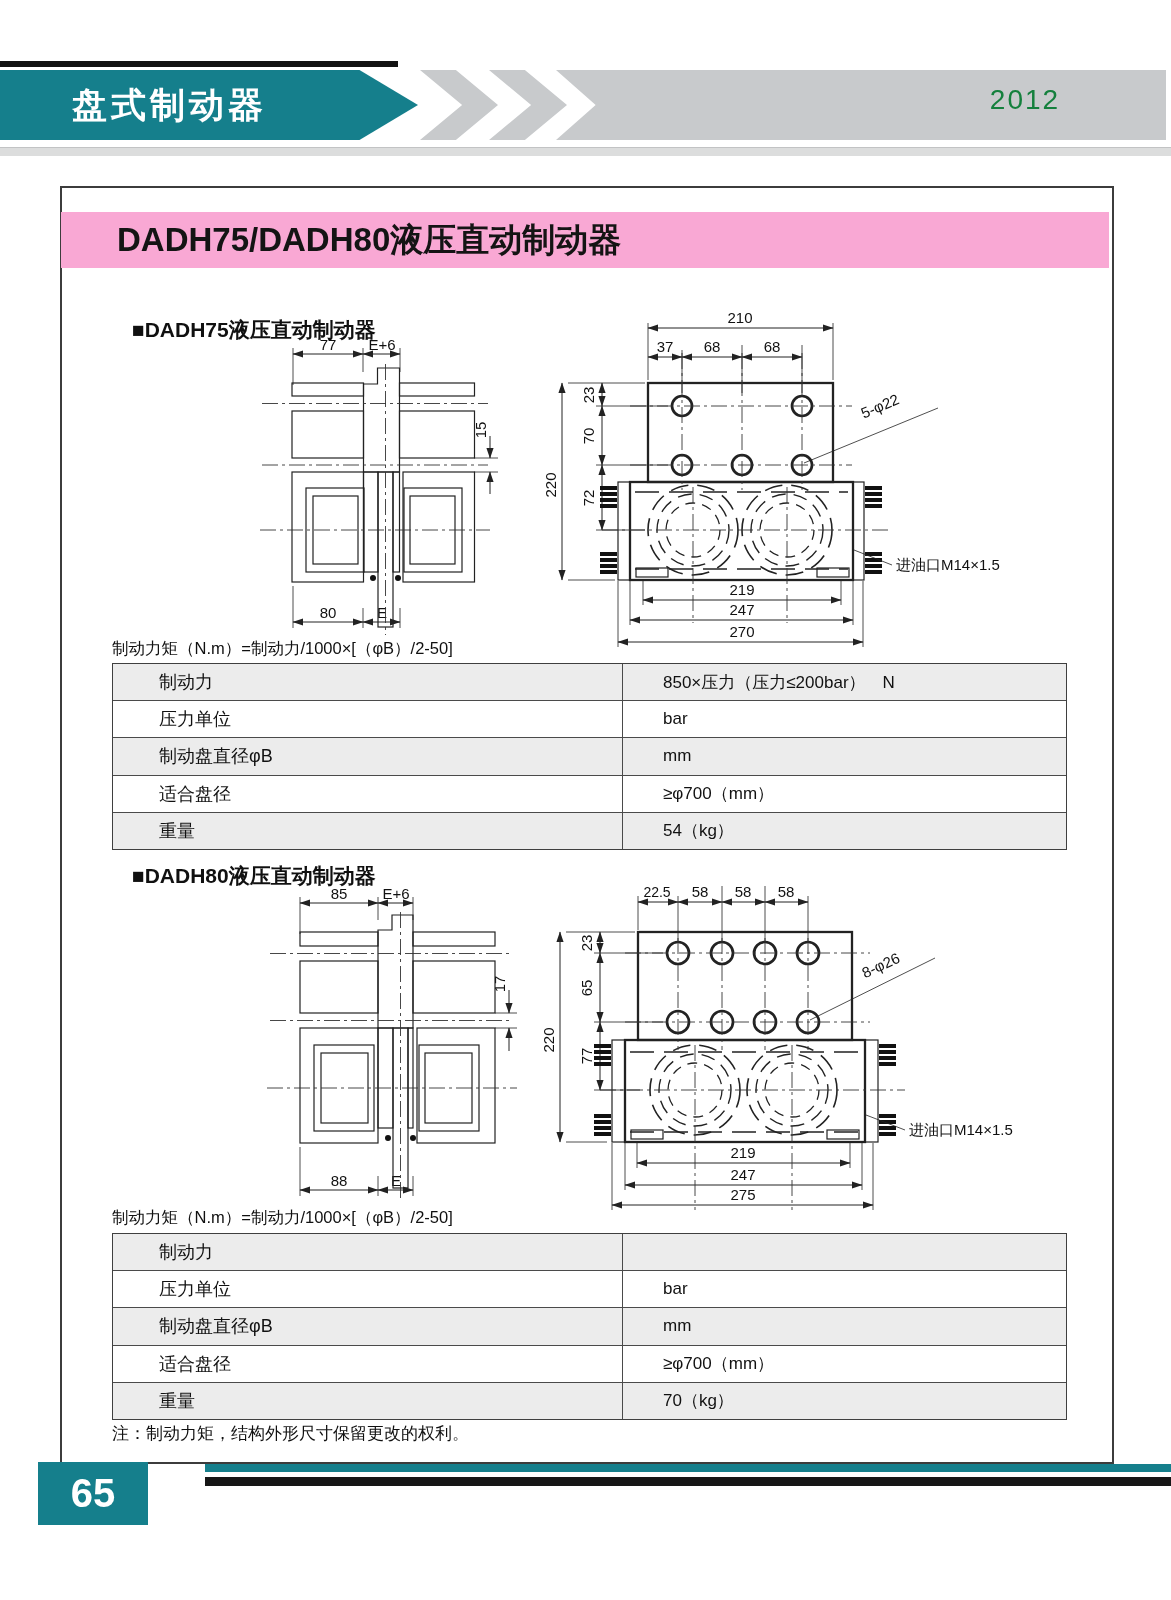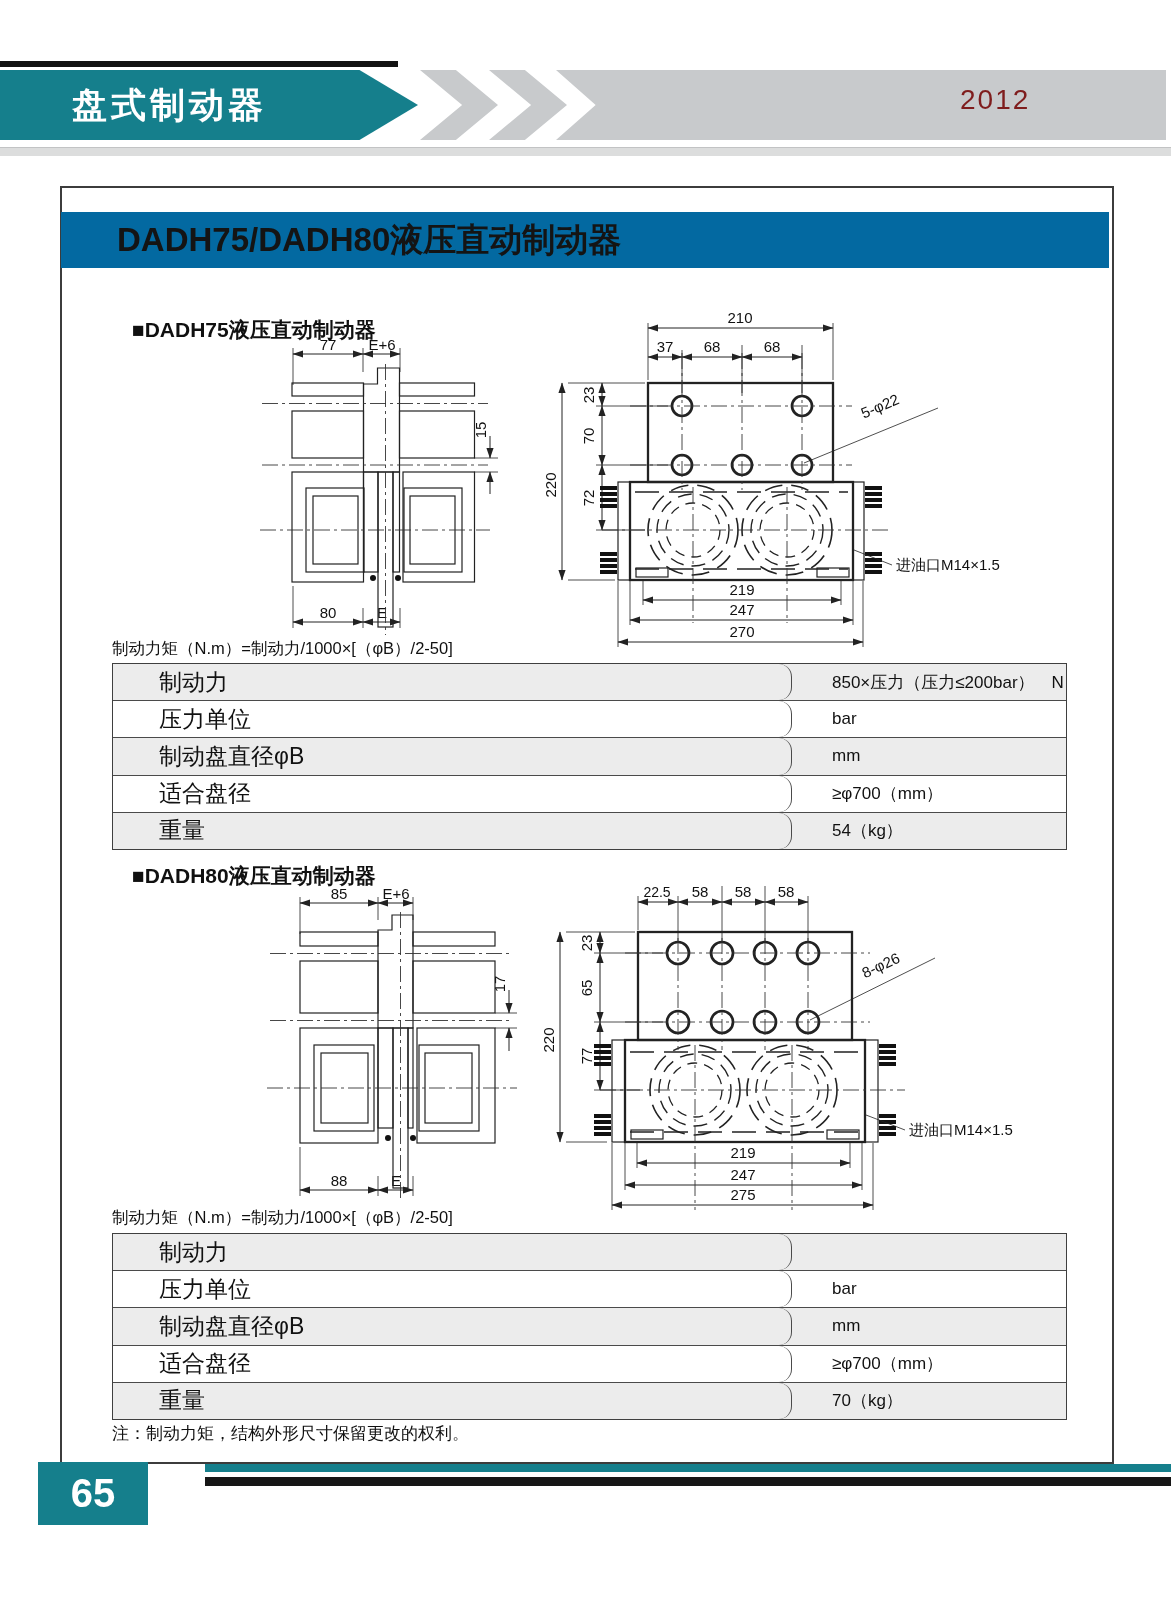--- a/index.html
+++ b/index.html
@@ -10,44 +10,44 @@
   
   .top-black-line{left:0;top:61px;width:398px;height:6px;background:#121212;}
   .teal-banner{left:0;top:70px;width:402px;height:70px;background:#157f8c;
      clip-path:polygon(0 0,86% 0,100% 50%,86% 100%,0 100%);display:flex;align-items:center;padding-left:16px;}
   .teal-banner span{margin-left:56px;color:#fff;font-size:35px;font-weight:bold;letter-spacing:4px;}
   .chev{top:70px;width:78px;height:70px;background:#c8cacc;
      clip-path:polygon(0 0,46% 0,100% 50%,46% 100%,0 100%,54% 50%);}
   .chev1{left:420px;} .chev2{left:489px;}
   .gray-band{left:556px;top:70px;width:610px;height:70px;background:#c8cacc;
      clip-path:polygon(0 0,100% 0,100% 100%,0 100%,6.5% 50%);}
-  .year{left:960px;top:84px;width:130px;font-size:28px;color:#7f1d1d;letter-spacing:2px;}
+  .year{left:960px;top:84px;width:130px;text-align:center;font-size:28px;color:#15803d;letter-spacing:2px;}
   .header-rule{left:0;top:147px;width:1171px;height:8px;background:#dcdddd;border-top:1px solid #c2c3c4;}
 
   
   .main-box{left:60px;top:186px;width:1050px;height:1274px;border:2px solid #3c3c3c;background:#fff;}
-  .title-band{left:61px;top:212px;width:1048px;height:56px;background:#0369a1;display:flex;align-items:center;}
+  .title-band{left:61px;top:212px;width:1048px;height:56px;background:#f9a8d4;display:flex;align-items:center;}
   .title-band span{margin-left:56px;font-size:33px;font-weight:bold;color:#141414;}
   .subtitle{left:60px;top:283px;width:1050px;text-align:center;font-size:26px;font-weight:600;color:#121212;}
   .sec-head{font-size:21px;font-weight:bold;color:#101010;margin-left:20px;}
   .sec-head-1{left:112px;top:316px;}
   .sec-head-2{left:112px;top:862px;}
   .formula{font-size:16.5px;color:#101010;}
   .formula-1{left:112px;top:638px;}
   .formula-2{left:112px;top:1207px;}
   .note{left:112px;top:1422px;font-size:17px;color:#101010;}
 
   
   .spec-table{width:953px;border:1.8px solid #3f3f3f;}
   .spec-table-1{left:112px;top:663px;}
   .spec-table-2{left:112px;top:1233px;}
   .trow{display:flex;height:36.2px;align-items:center;border-top:1.2px solid #4a4a4a;}
   .trow:first-child{border-top:none;}
   .trow.alt{background:#ececec;}
-  .tcell-l{width:679px;padding-left:46px;font-size:23px;box-sizing:border-box;border-right:1.2px solid #4a4a4a;height:100%;display:flex;align-items:center;border-radius:13px;}
+  .tcell-l{width:510px;padding-left:46px;font-size:18px;box-sizing:border-box;border-right:1.2px solid #4a4a4a;height:100%;display:flex;align-items:center;}
   .tcell-r{flex:1;padding-left:40px;font-size:17px;display:flex;align-items:center;height:100%;}
 
   
   .page-num-box{left:38px;top:1462px;width:110px;height:63px;background:#157f8c;display:flex;align-items:center;justify-content:center;}
   .page-num-box span{color:#fff;font-size:40px;font-weight:bold;}
   .foot-teal{left:205px;top:1464px;width:966px;height:8px;background:#157f8c;}
   .foot-black{left:205px;top:1477px;width:966px;height:9px;background:#161616;}
 
   
   svg.drawing{position:absolute;overflow:visible;}

